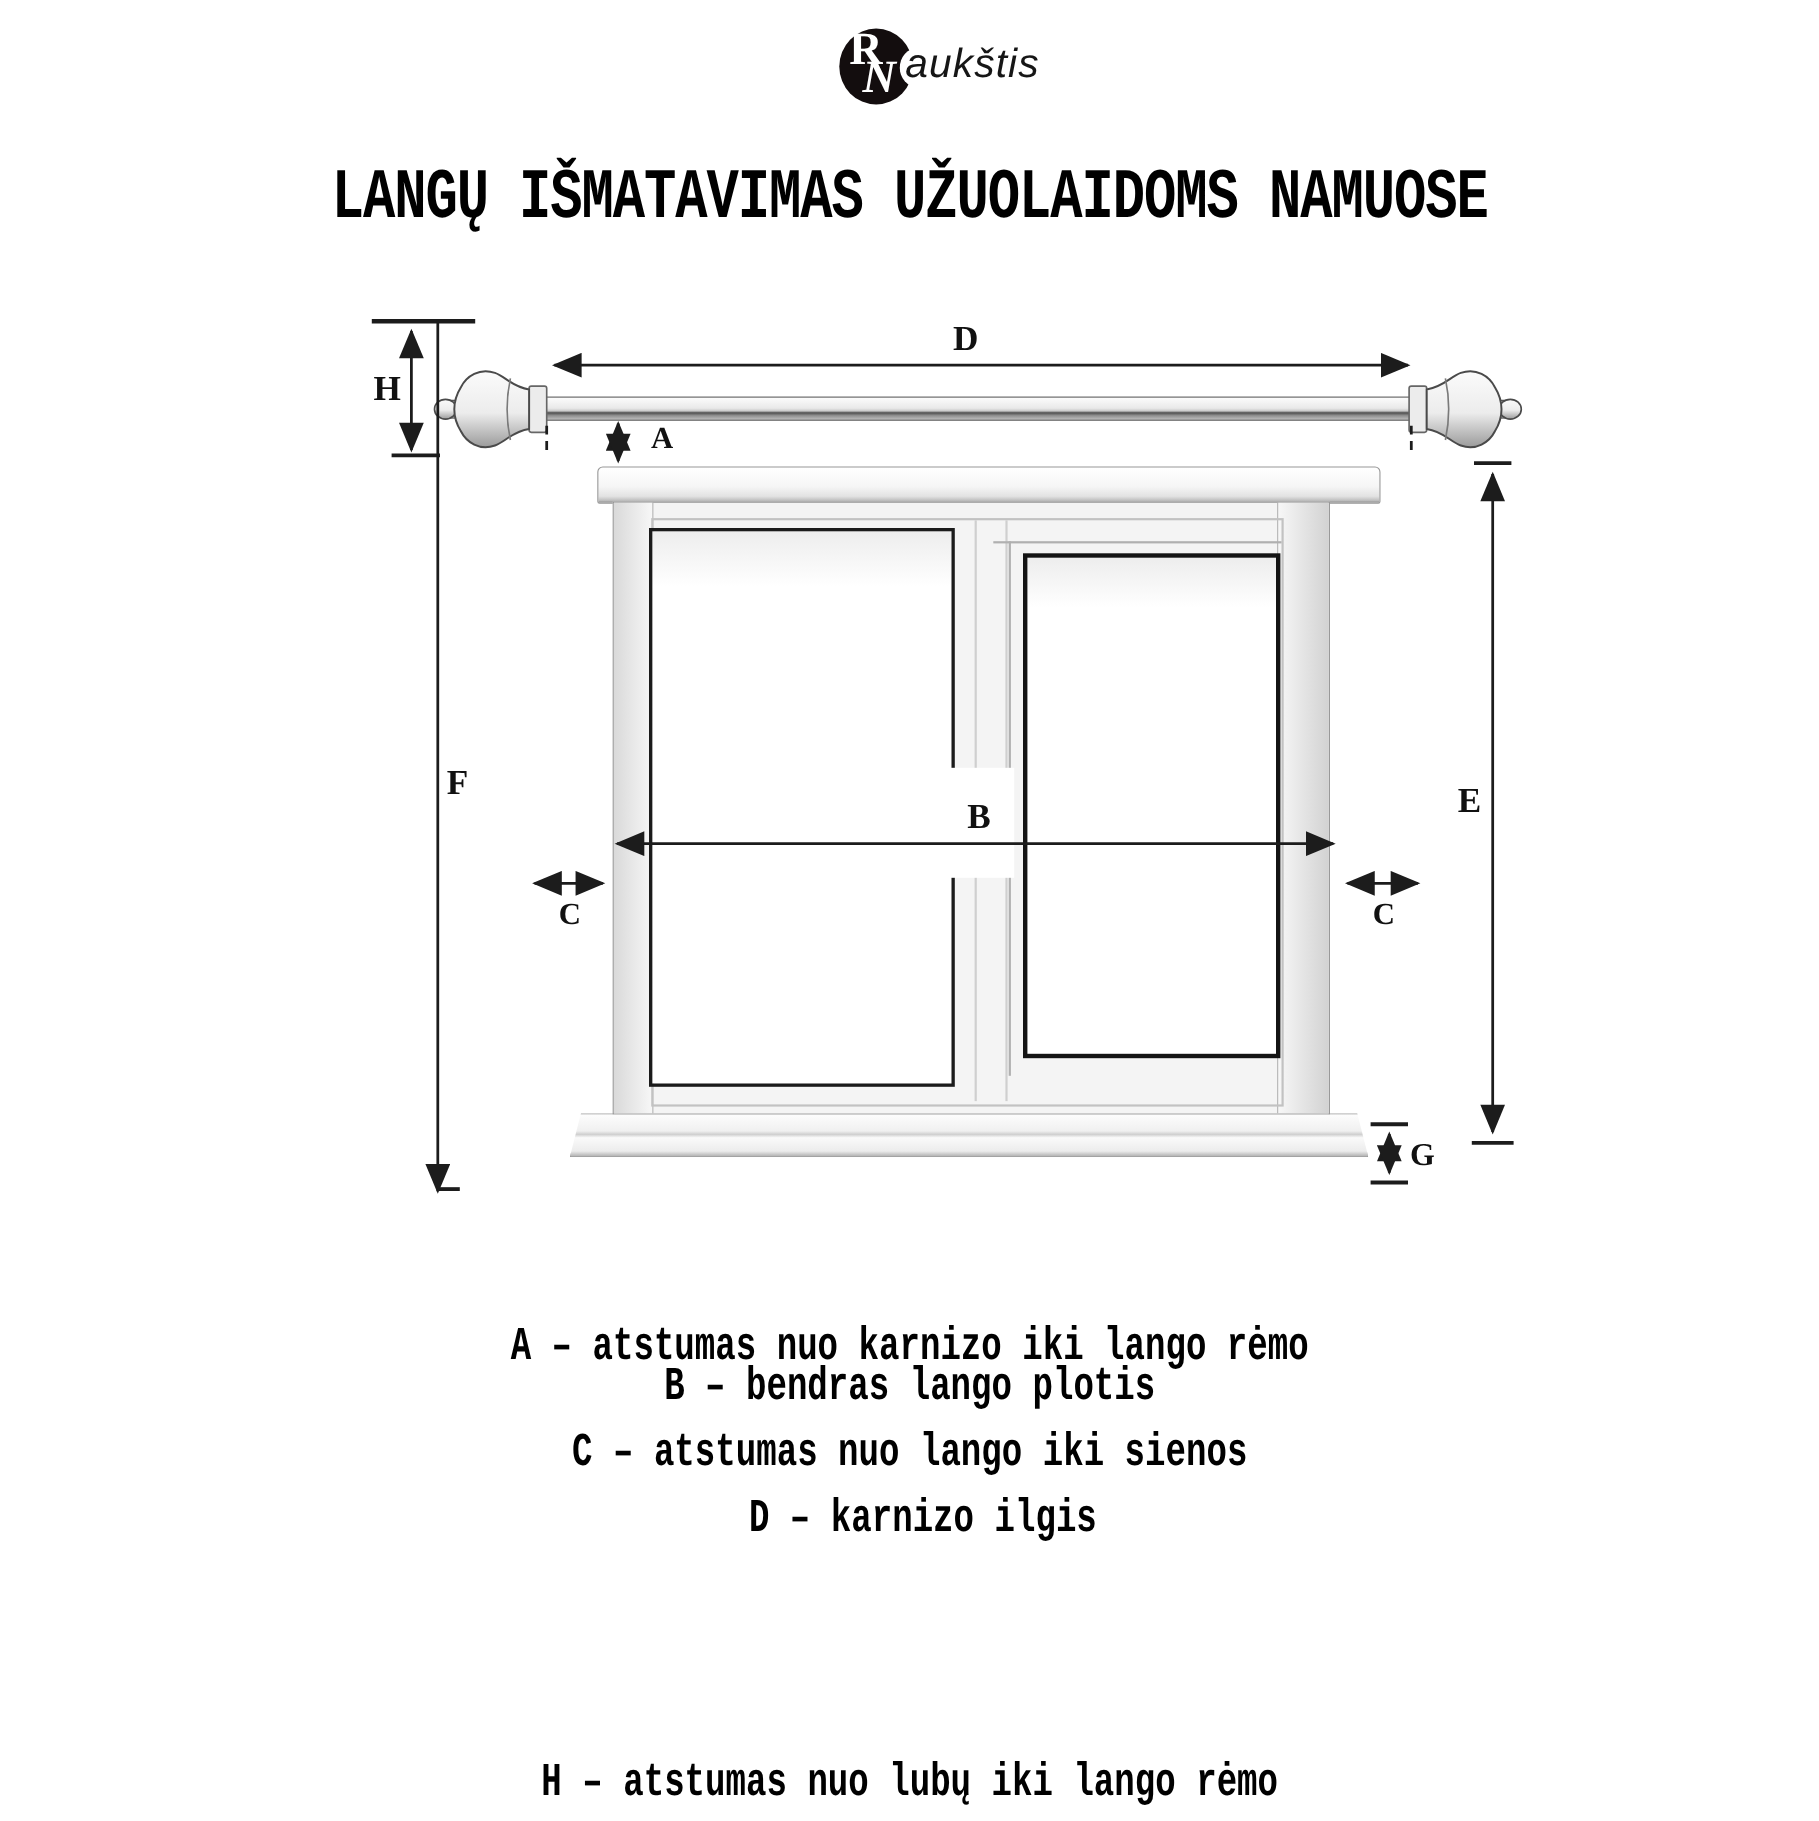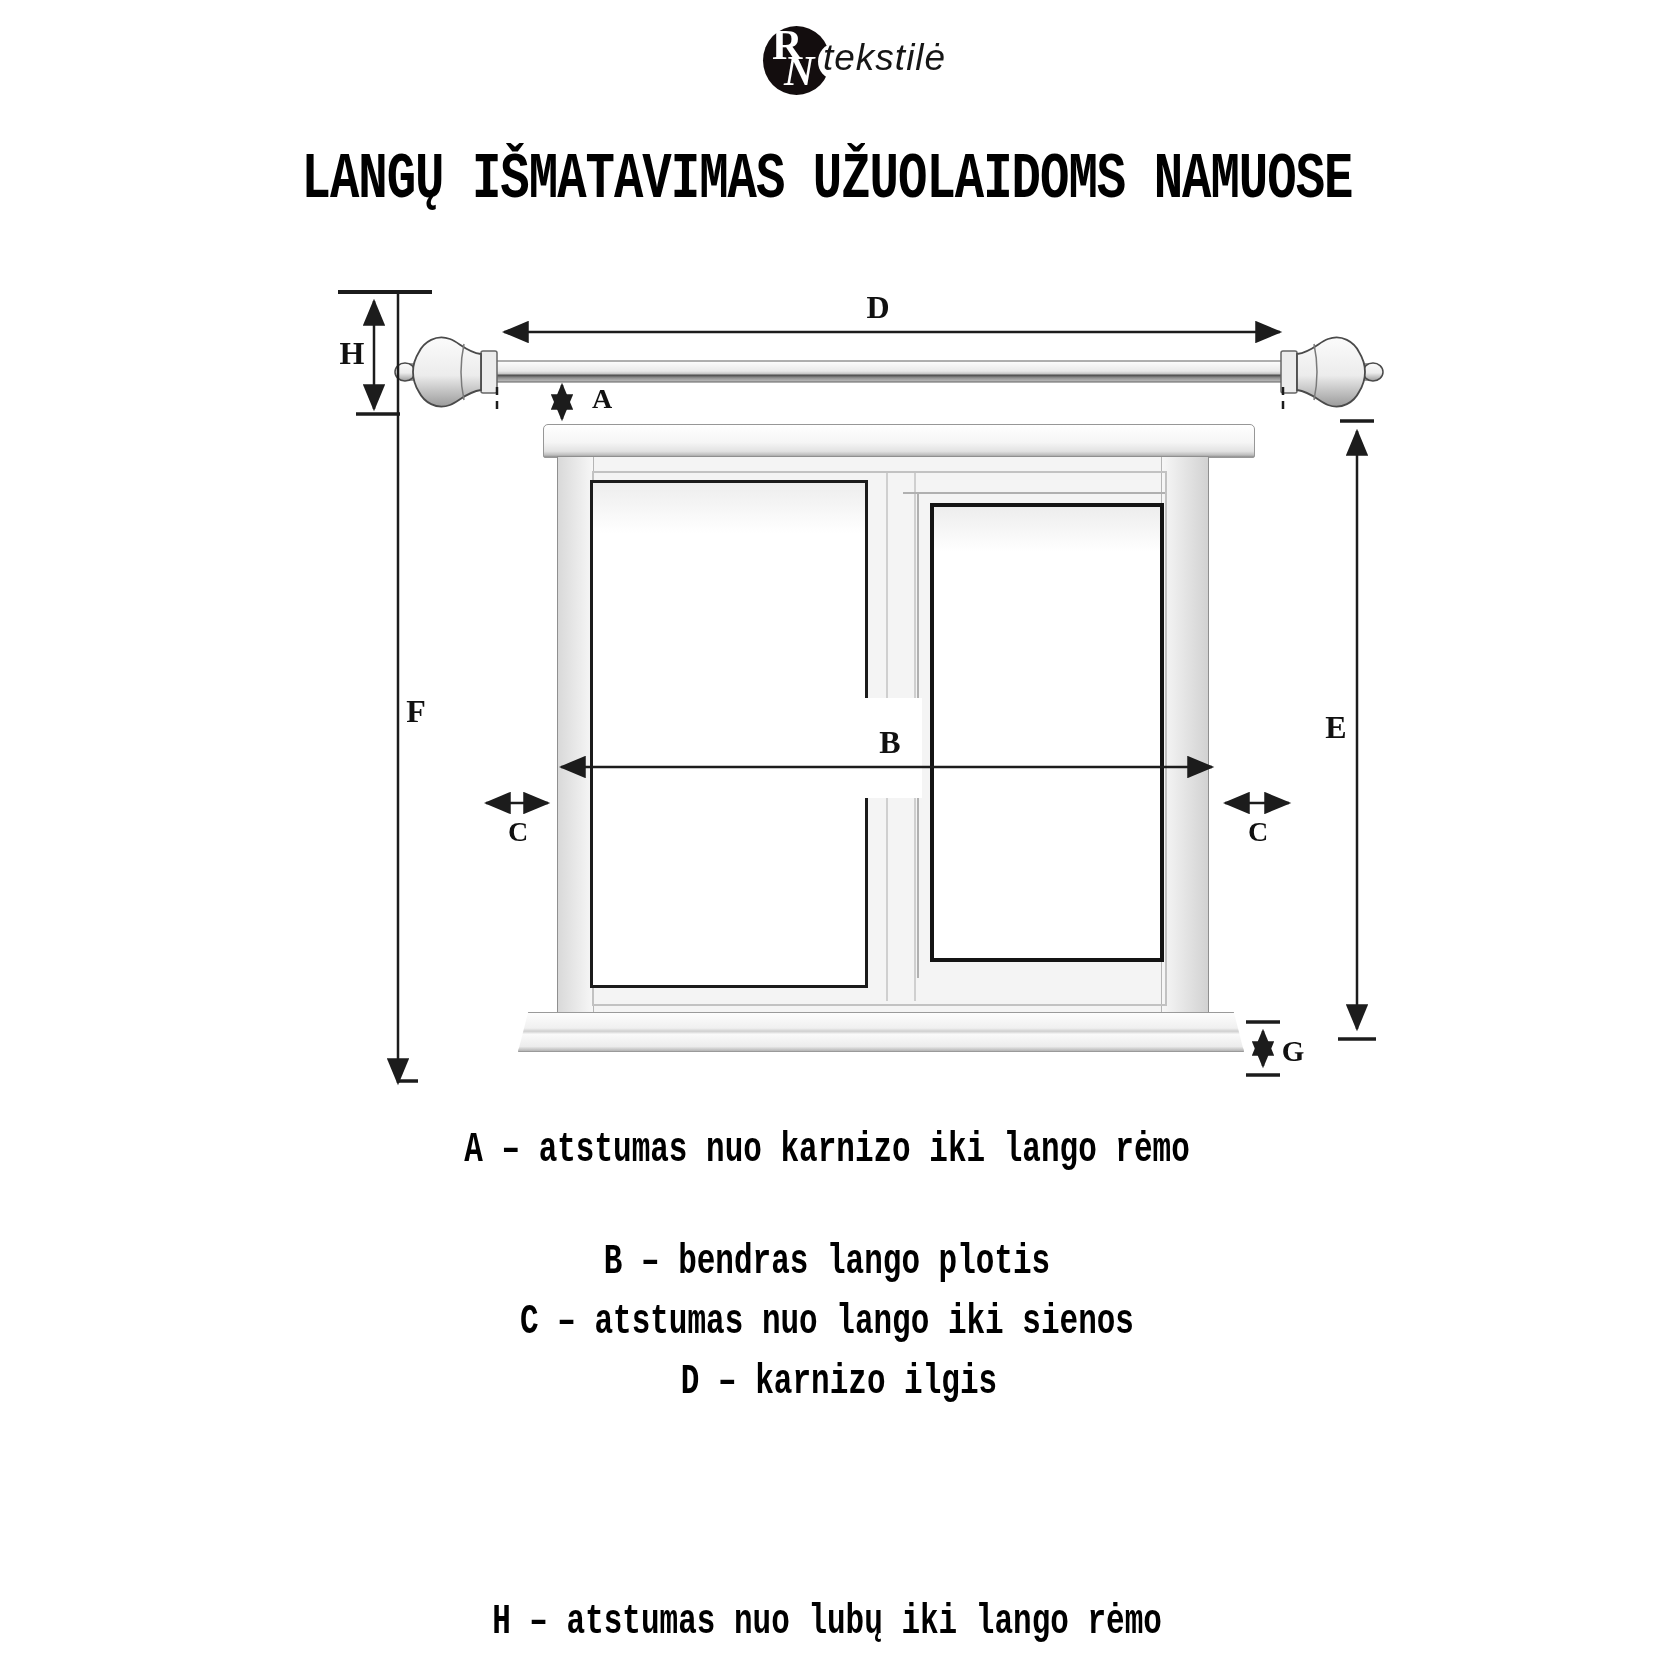--- a/index.html
+++ b/index.html
@@ -63,21 +63,21 @@
 </head>
 <body>
 
 <div class="page">
 
   <div class="logo">
     <div class="logo-circle"></div>
     <div class="logo-bite"></div>
     <div class="logo-r">R</div>
     <div class="logo-n">N</div>
-    <div class="logo-word">tekstilė</div>
+    <div class="logo-word">aukštis</div>
   </div>
 
   <div class="title">
     <span>LANGŲ IŠMATAVIMAS UŽUOLAIDOMS NAMUOSE</span>
   </div>
 
   <div class="win crown"></div>
   <div class="win frame"></div>
   <div class="win shadeL"></div>
   <div class="win shadeR"></div>
@@ -158,19 +158,19 @@
   <div class="dim" style="left:352px;top:353px;">H</div>
   <div class="dim" style="left:878px;top:307px;">D</div>
   <div class="dim" style="left:602px;top:399px;font-size:28px;">A</div>
   <div class="dim" style="left:890px;top:742px;">B</div>
   <div class="dim" style="left:518px;top:832px;font-size:28px;">C</div>
   <div class="dim" style="left:1258px;top:832px;font-size:28px;">C</div>
   <div class="dim" style="left:1336px;top:727px;">E</div>
   <div class="dim" style="left:416px;top:711px;">F</div>
   <div class="dim" style="left:1293px;top:1051px;font-size:29px;">G</div>
 
-  <div class="legend-line" style="top:1132px;"><span>A – atstumas nuo karnizo iki lango rėmo</span></div>
+  <div class="legend-line" style="top:1208px;"><span>A – atstumas nuo karnizo iki lango rėmo</span></div>
   <div class="legend-line" style="top:1244px;"><span>B – bendras lango plotis</span></div>
   <div class="legend-line" style="top:1304px;"><span>C – atstumas nuo lango iki sienos</span></div>
   <div class="legend-line" style="top:1364px;padding-left:12px;"><span>D – karnizo ilgis</span></div>
   <div class="legend-line" style="top:1604px;"><span>H – atstumas nuo lubų iki lango rėmo</span></div>
 
 </div>
 
 </body></html>

